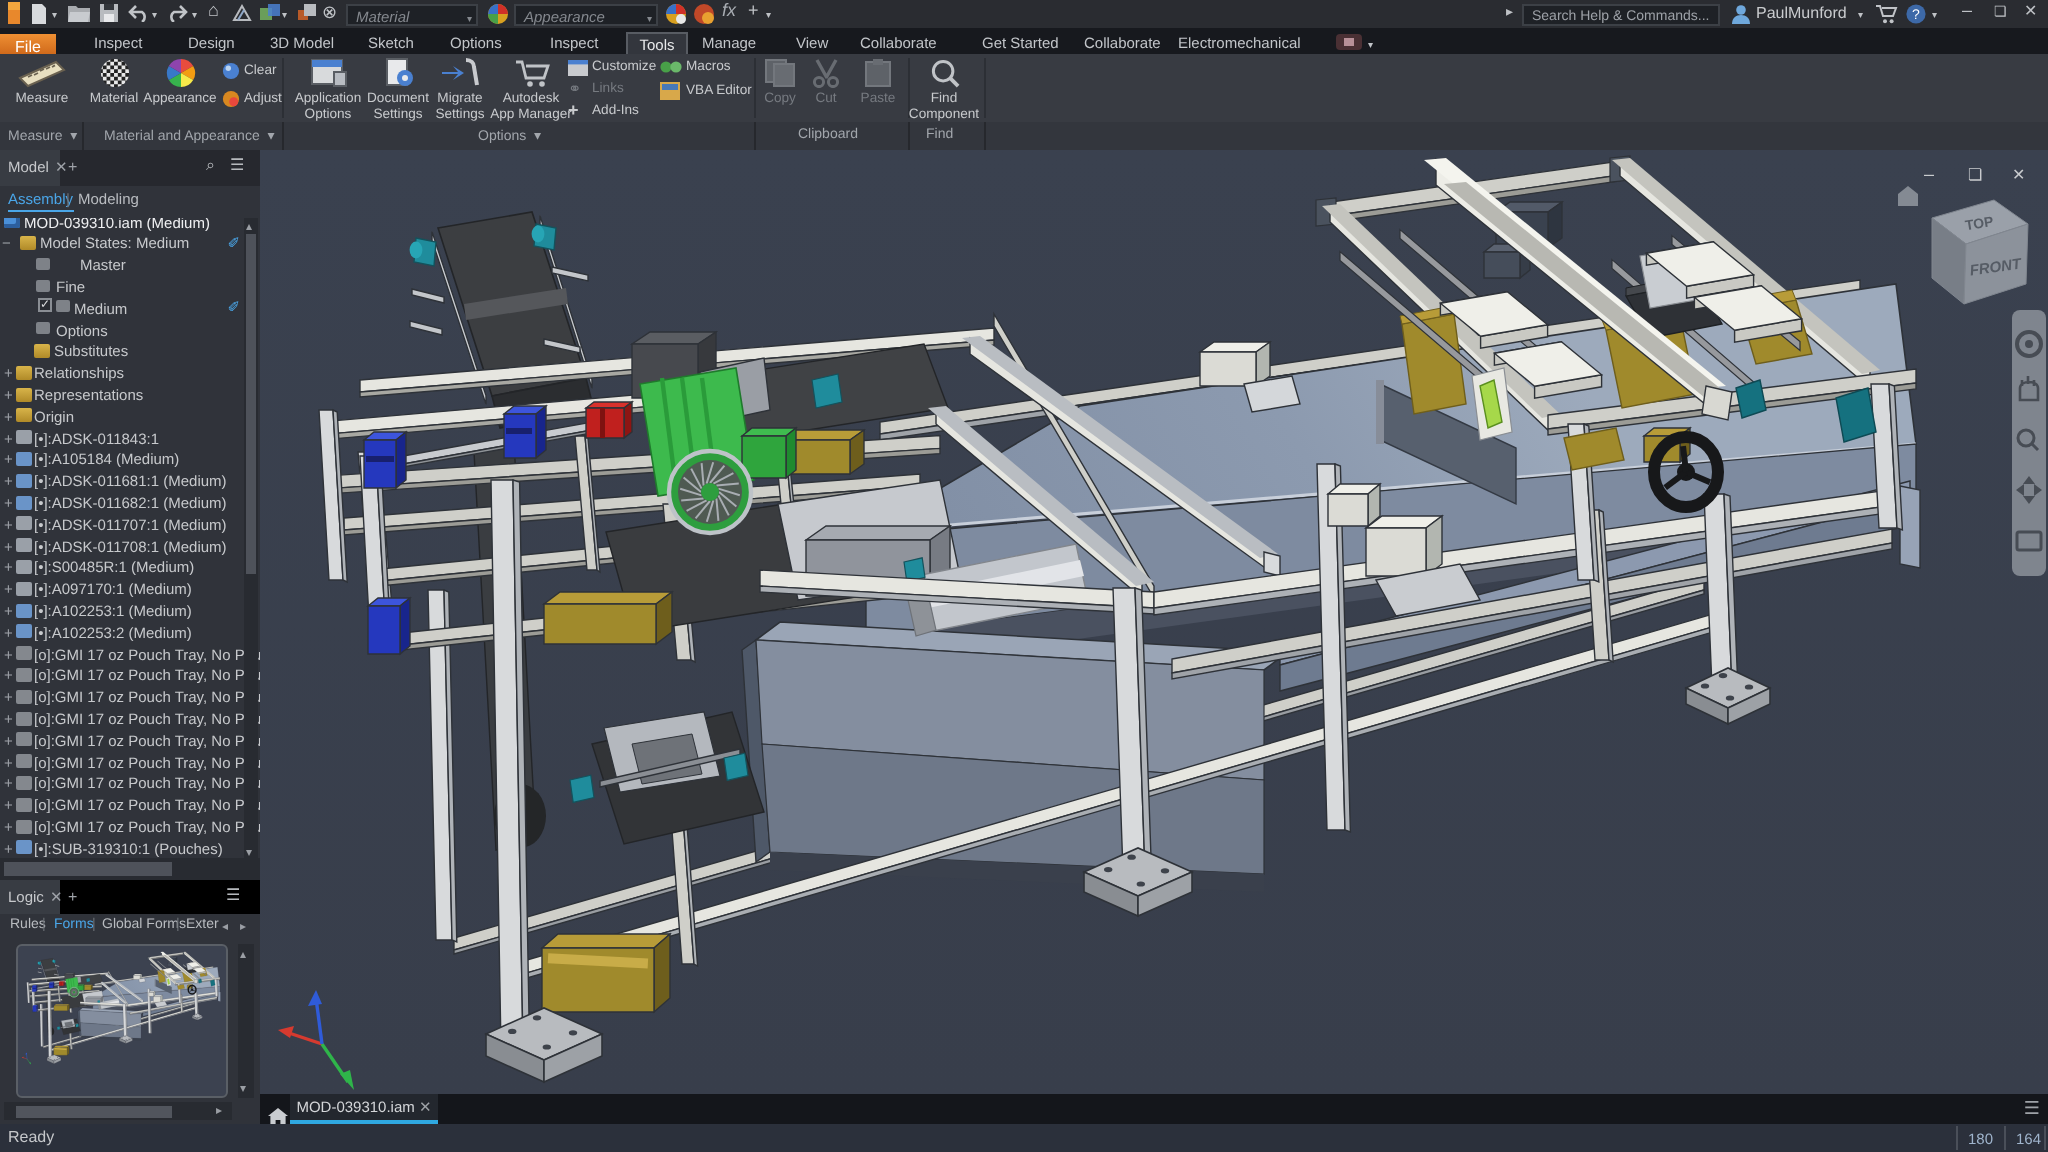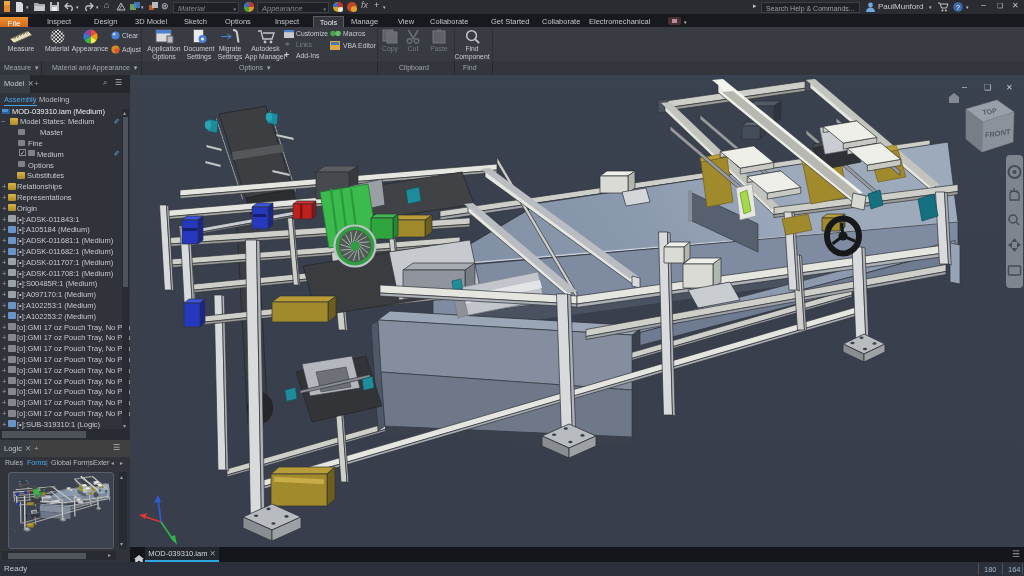--- a/index.html
+++ b/index.html
@@ -36,21 +36,21 @@
 .ticon.comp{background:#9AA0A8}
 .ticon.comp2{background:#6A94C8}
 .ticon.comp3{background:#6A94C8}
 .ticon.comp4{background:#9AA0A8}
 .ticon.comp5{background:#84888E}
 .pencil{position:absolute;right:10px;top:1px;color:#4AA6E8;font-size:7.5px}
 #vsb{position:absolute;left:122px;top:109px;width:7px;height:320px;background:#282B31}
 #vsb .thumb{position:absolute;left:1px;top:8px;width:5px;height:170px;background:#4E525A}
 #hsb{position:absolute;left:0;top:429px;width:130px;height:11px;background:#282B31}
 #hsb .thumb{position:absolute;left:2px;top:2px;width:84px;height:7px;background:#4E525A}
-#lhead{position:absolute;left:0;top:440px;width:130px;height:17px;background:#404040;color:#C6C8CB;font-size:8px}
+#lhead{position:absolute;left:0;top:440px;width:130px;height:17px;background:#000000;color:#C6C8CB;font-size:8px}
 #ltab{position:absolute;left:0;top:0;width:30px;height:17px;background:#383C43;line-height:17px;padding-left:4px;font-size:7.5px}
 #ltabs{position:absolute;left:0;top:457px;width:130px;height:13px;background:#30333A;font-size:7px;color:#B9BCC0}
 #ltabs span{position:absolute;top:1.5px}
 #lbody{position:absolute;left:0;top:470px;width:130px;height:92px;background:#30333A}
 #pframe{position:absolute;left:8px;top:2px;width:106px;height:77px;border:1px solid #5A5F66;border-radius:3px;background:#3C4250;overflow:hidden}
 #lvsb{position:absolute;left:119px;top:2px;width:8px;height:77px;background:#282B31}
 #lhsb{position:absolute;left:2px;top:81px;width:114px;height:9px;background:#282B31}
 #lhsb .thumb{position:absolute;left:6px;top:1.5px;width:78px;height:6px;background:#51555D}
 #vp{position:absolute;left:130px;top:75px;width:894px;height:472px;background:linear-gradient(#3A414F,#383E4B);overflow:hidden}
 #doctabs{position:absolute;left:130px;top:547px;width:894px;height:15px;background:#14161B}
@@ -453,21 +453,21 @@
       <span class="ttext" style="left:17px">[o]:GMI 17 oz Pouch Tray,  No Pouches</span>
     </div>
 <div class="trow" style="top:298.5px">
       <span class="tglyph" style="left:2px">+</span>
       <span class="ticon comp5" style="left:8px"></span>
       <span class="ttext" style="left:17px">[o]:GMI 17 oz Pouch Tray,  No Pouches</span>
     </div>
 <div class="trow" style="top:309.3px">
       <span class="tglyph" style="left:2px">+</span>
       <span class="ticon comp2" style="left:8px"></span>
-      <span class="ttext" style="left:17px">[•]:SUB-319310:1 (Logic)</span>
+      <span class="ttext" style="left:17px">[•]:SUB-319310:1 (Pouches)</span>
     </div>
 </div>
 <div id="vsb">
     <span class="abs" style="left:1px;top:0px;color:#9A9EA4;font-size:6px">▴</span>
     <div class="thumb"></div>
     <span class="abs" style="left:1px;top:313px;color:#9A9EA4;font-size:6px">▾</span>
   </div>
 <div id="hsb">
     <div class="thumb"></div>
   </div>

